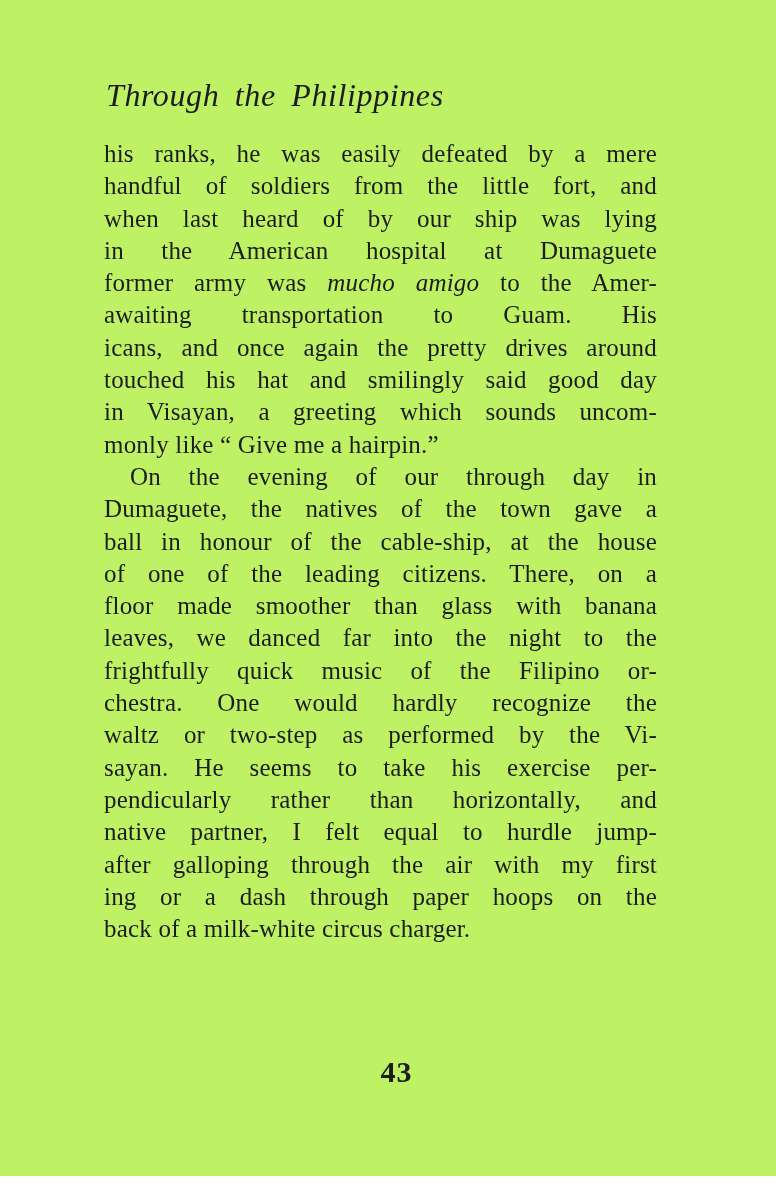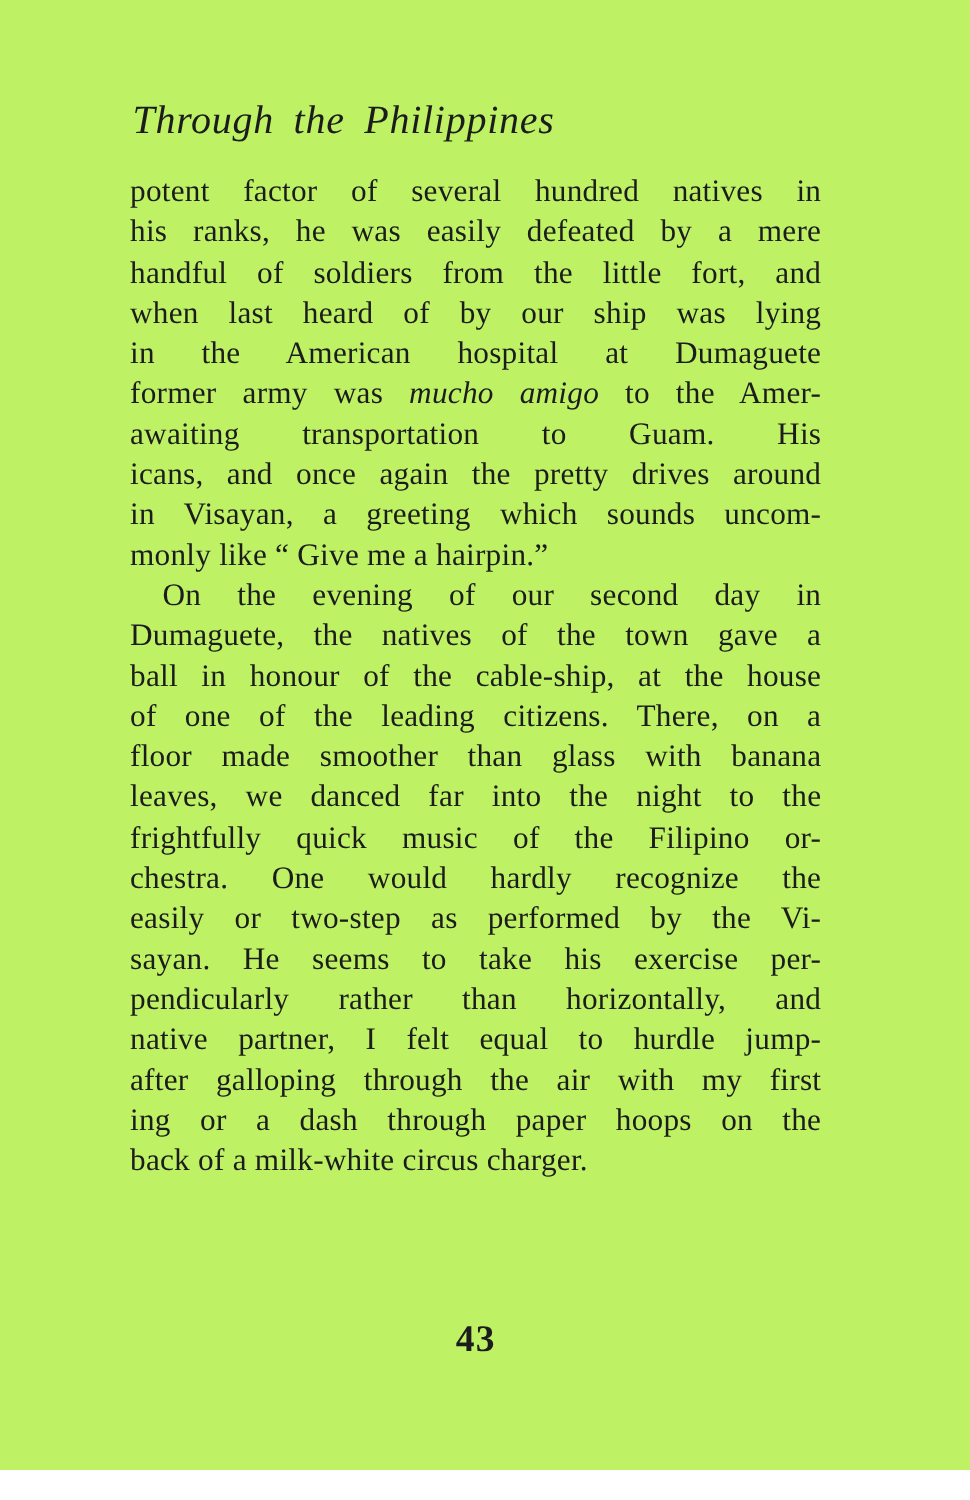--- a/index.html
+++ b/index.html
@@ -40,55 +40,55 @@
     text-align-last: justify;
   }
   .line.last {
     text-align-last: left;
   }
   .line.indent {
     text-indent: 26px;
   }
   .page-number {
     position: absolute;
-    left: 104px;
+    left: 120px;
     top: 1055px;
     width: 553px;
     text-align: center;
     font-size: 30px;
     font-weight: 700;
     letter-spacing: 1px;
   }
 </style>
 </head>
 <body>
 
 <div class="page">
   <div class="running-header">Through the Philippines</div>
 
   <div class="body-text">
-      <div class="line">potent factor of several hundred natives in</div>
       <div class="line">his ranks, he was easily defeated by a mere</div>
       <div class="line">handful of soldiers from the little fort, and</div>
       <div class="line">when last heard of by our ship was lying</div>
       <div class="line">in the American hospital at Dumaguete</div>
       <div class="line">former army was <i>mucho amigo</i> to the Amer-</div>
       <div class="line">awaiting transportation to Guam. His</div>
       <div class="line">icans, and once again the pretty drives around</div>
+      <div class="line">touched his hat and smilingly said good day</div>
       <div class="line">in Visayan, a greeting which sounds uncom-</div>
       <div class="line last">monly like “ Give me a hairpin.”</div>
-      <div class="line indent">On the evening of our second day in</div>
+      <div class="line indent">On the evening of our through day in</div>
       <div class="line">Dumaguete, the natives of the town gave a</div>
       <div class="line">ball in honour of the cable-ship, at the house</div>
       <div class="line">of one of the leading citizens. There, on a</div>
       <div class="line">floor made smoother than glass with banana</div>
       <div class="line">leaves, we danced far into the night to the</div>
       <div class="line">frightfully quick music of the Filipino or-</div>
       <div class="line">chestra. One would hardly recognize the</div>
-      <div class="line">easily or two-step as performed by the Vi-</div>
+      <div class="line">waltz or two-step as performed by the Vi-</div>
       <div class="line">sayan. He seems to take his exercise per-</div>
       <div class="line">pendicularly rather than horizontally, and</div>
       <div class="line">native partner, I felt equal to hurdle jump-</div>
       <div class="line">after galloping through the air with my first</div>
       <div class="line">ing or a dash through paper hoops on the</div>
       <div class="line last">back of a milk-white circus charger.</div>
     </div>
 
   <div class="page-number">43</div>
 </div>

